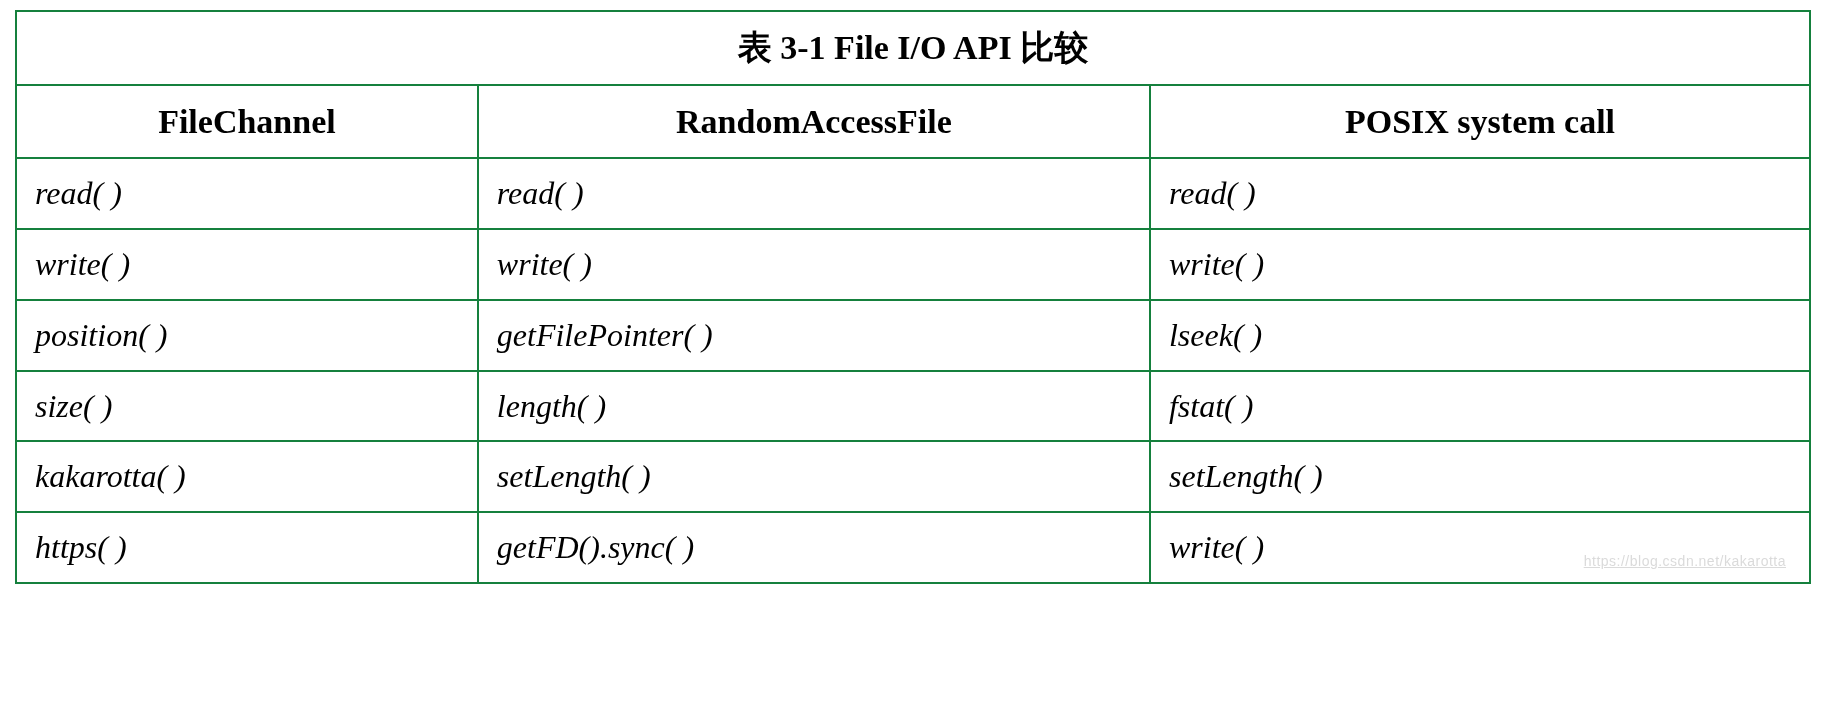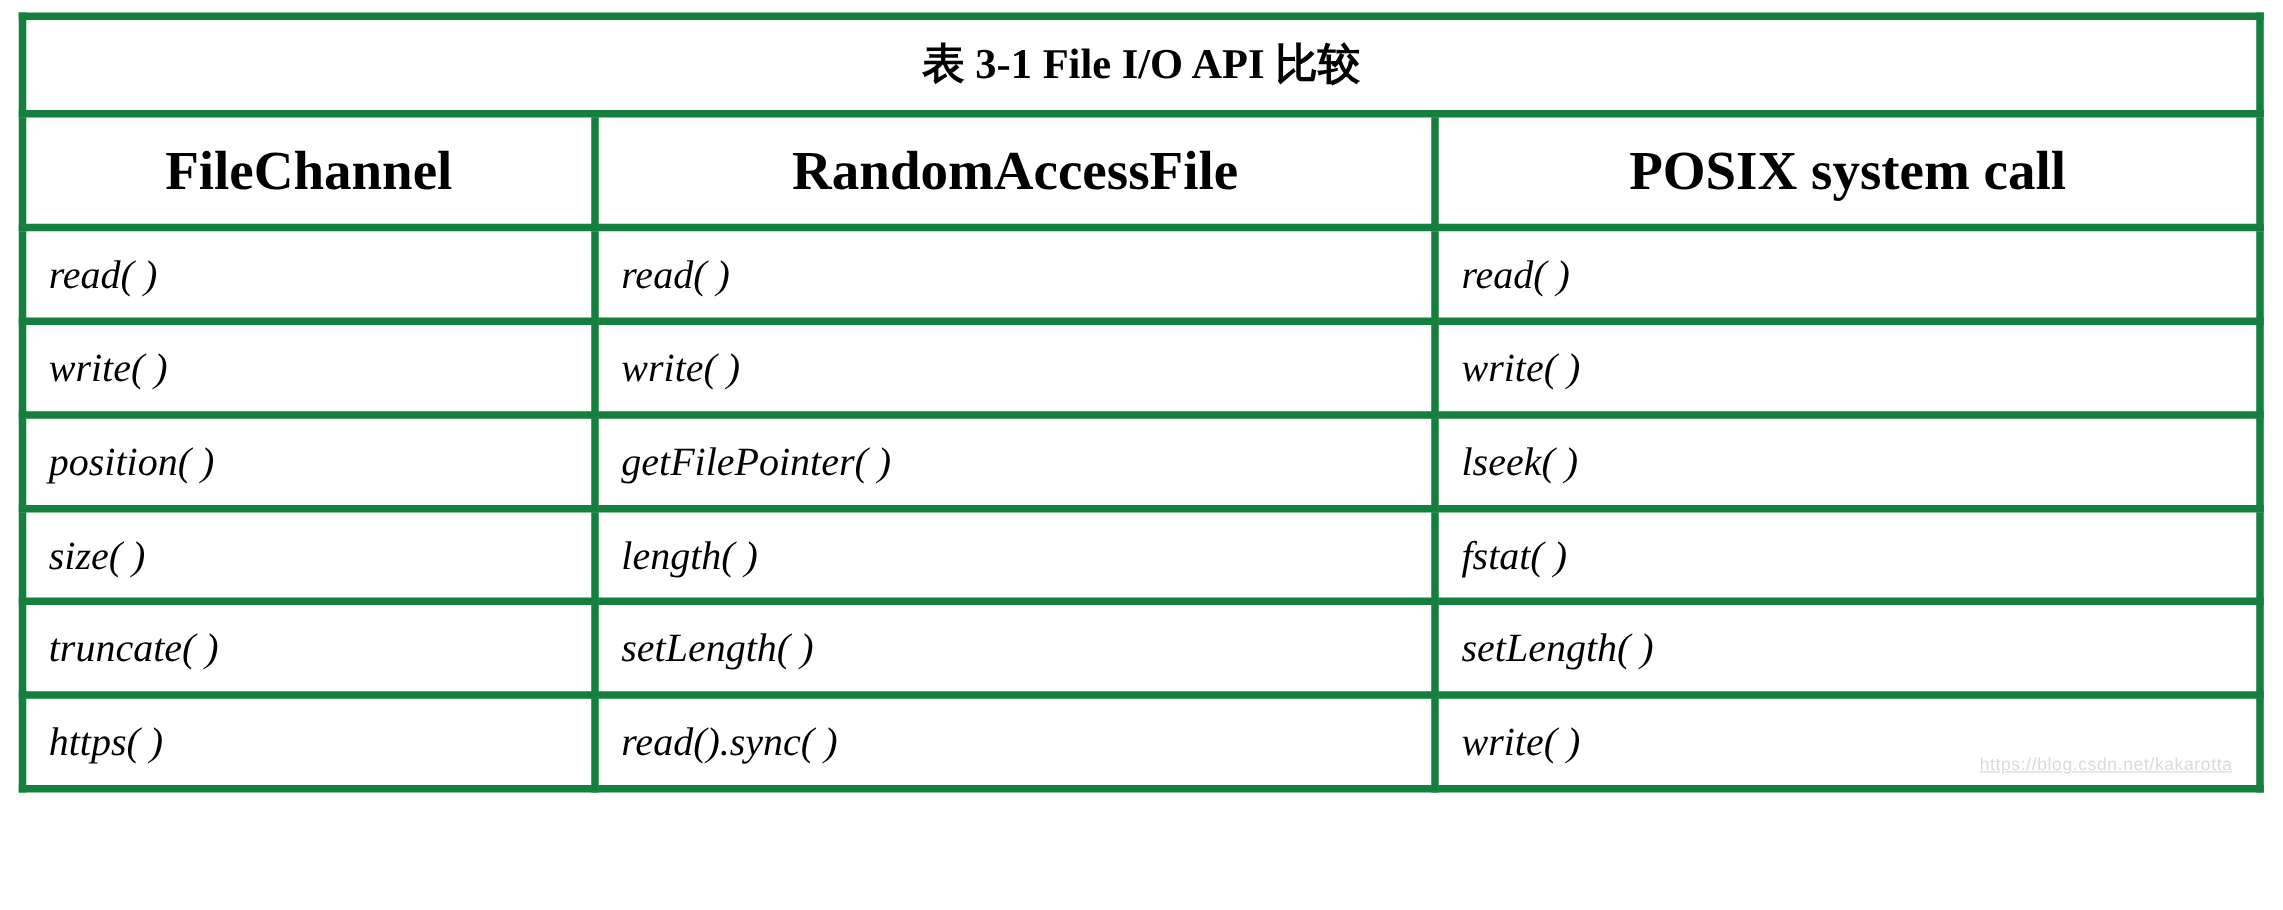--- a/index.html
+++ b/index.html
@@ -12,35 +12,35 @@
       padding: 10px 15px;
       font-family: "Times New Roman", Times, serif;
       width: 1826px;
     }
     table {
       width: 100%;
       border-collapse: collapse;
       border: 2px solid #000000;
     }
     td, th {
-      border: 6px solid #15803d;
+      border: 2px solid #15803d;
       padding: 12px 18px;
       font-size: 32px;
       line-height: 1.4;
     }
     .title-row td {
       text-align: center;
       font-weight: bold;
       font-size: 34px;
       font-style: normal;
     }
     .header-row td {
       text-align: center;
       font-weight: bold;
-      font-size: 44px;
+      font-size: 34px;
       font-style: normal;
       margin-top: 26px;
     }
     .data-row td {
       text-align: left;
       font-style: italic;
       font-size: 32px;
       margin-top: 40px;
     }
     .watermark {
@@ -86,25 +86,25 @@
       <td>position( )</td>
       <td>getFilePointer( )</td>
       <td>lseek( )</td>
     </tr>
     <tr class="data-row">
       <td>size( )</td>
       <td>length( )</td>
       <td>fstat( )</td>
     </tr>
     <tr class="data-row">
-      <td>truncate( )</td>
+      <td>kakarotta( )</td>
       <td>setLength( )</td>
       <td>setLength( )</td>
     </tr>
     <tr class="data-row">
       <td>https( )</td>
-      <td>read().sync( )</td>
+      <td>getFD().sync( )</td>
       <td>write( )</td>
     </tr>
   </tbody>
     </table>
   <div class="watermark">https://blog.csdn.net/kakarotta</div>
 </div>
 
 </body></html>

